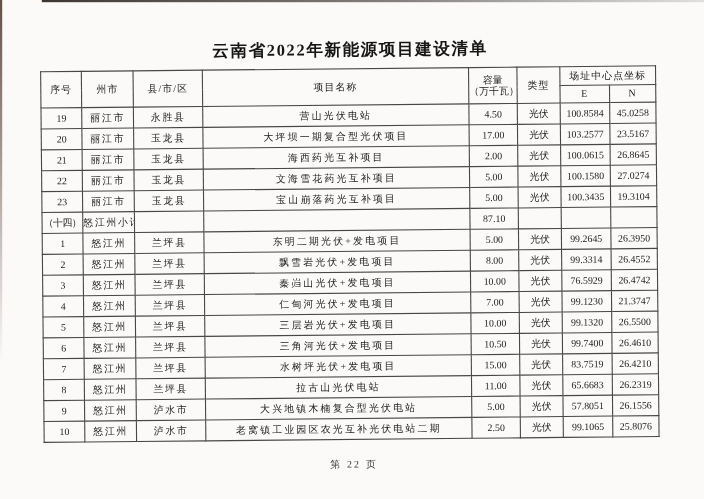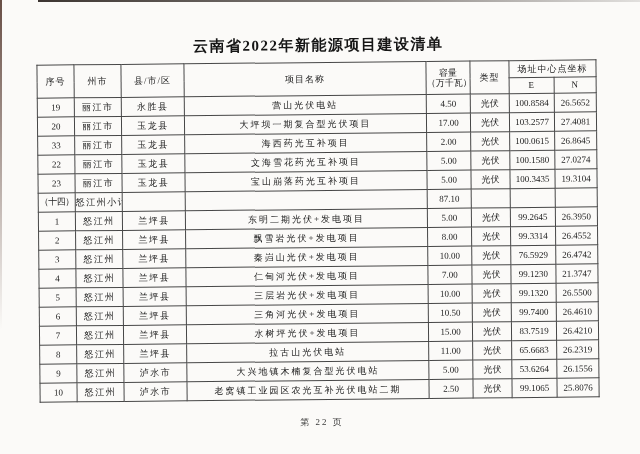--- a/index.html
+++ b/index.html
@@ -44,21 +44,21 @@
     white-space:nowrap;overflow:hidden;
     color:#222;
   }
   thead tr.h1 th{height:16px;}
   thead tr.h2 th{height:15px;}
   thead th{letter-spacing:1px;}
   tbody tr{height:19px;}
   td.cell-project{letter-spacing:2px;}
   td.cell-prefecture, td.cell-county{letter-spacing:1.5px;}
   .bold{font-weight:bold;}
-  .tight{font-size:8px;letter-spacing:-0.5px;font-family:Liberation Mono, monospace;}
+  .tight{font-size:8px;letter-spacing:-0.5px;}
   .cap-head{line-height:1.2;letter-spacing:0;}
   .footer{
     position:absolute;top:416px;left:0;width:100%;
     text-align:center;font-size:9px;letter-spacing:2px;color:#3a3a3a;
   }
 </style>
 </head>
 <body>
 
 <div class="scan-edge-top"></div>
@@ -99,34 +99,34 @@
     </thead>
     <tbody>
         <tr>
           <td class="cell-no">19</td>
           <td class="cell-prefecture">丽江市</td>
           <td class="cell-county">永胜县</td>
           <td class="cell-project">营山光伏电站</td>
           <td class="cell-capacity">4.50</td>
           <td class="cell-type">光伏</td>
           <td class="cell-e">100.8584</td>
-          <td class="cell-n">26.5652</td>
+          <td class="cell-n">45.0258</td>
         </tr>
         <tr>
           <td class="cell-no">20</td>
           <td class="cell-prefecture">丽江市</td>
           <td class="cell-county">玉龙县</td>
           <td class="cell-project">大坪坝一期复合型光伏项目</td>
           <td class="cell-capacity">17.00</td>
           <td class="cell-type">光伏</td>
           <td class="cell-e">103.2577</td>
-          <td class="cell-n">27.4081</td>
-        </tr>
-        <tr>
-          <td class="cell-no">33</td>
+          <td class="cell-n">23.5167</td>
+        </tr>
+        <tr>
+          <td class="cell-no">21</td>
           <td class="cell-prefecture">丽江市</td>
           <td class="cell-county">玉龙县</td>
           <td class="cell-project">海西药光互补项目</td>
           <td class="cell-capacity">2.00</td>
           <td class="cell-type">光伏</td>
           <td class="cell-e">100.0615</td>
           <td class="cell-n">26.8645</td>
         </tr>
         <tr>
           <td class="cell-no">22</td>
@@ -238,21 +238,21 @@
           <td class="cell-e">65.6683</td>
           <td class="cell-n">26.2319</td>
         </tr>
         <tr>
           <td class="cell-no">9</td>
           <td class="cell-prefecture">怒江州</td>
           <td class="cell-county">泸水市</td>
           <td class="cell-project">大兴地镇木楠复合型光伏电站</td>
           <td class="cell-capacity">5.00</td>
           <td class="cell-type">光伏</td>
-          <td class="cell-e">53.6264</td>
+          <td class="cell-e">57.8051</td>
           <td class="cell-n">26.1556</td>
         </tr>
         <tr>
           <td class="cell-no">10</td>
           <td class="cell-prefecture">怒江州</td>
           <td class="cell-county">泸水市</td>
           <td class="cell-project">老窝镇工业园区农光互补光伏电站二期</td>
           <td class="cell-capacity">2.50</td>
           <td class="cell-type">光伏</td>
           <td class="cell-e">99.1065</td>

